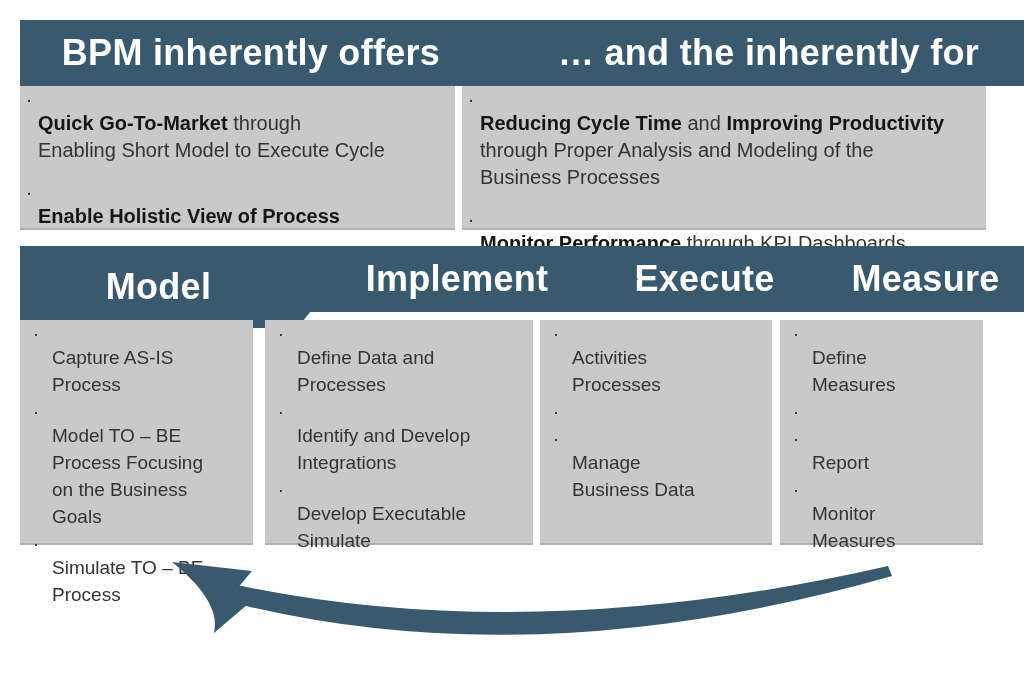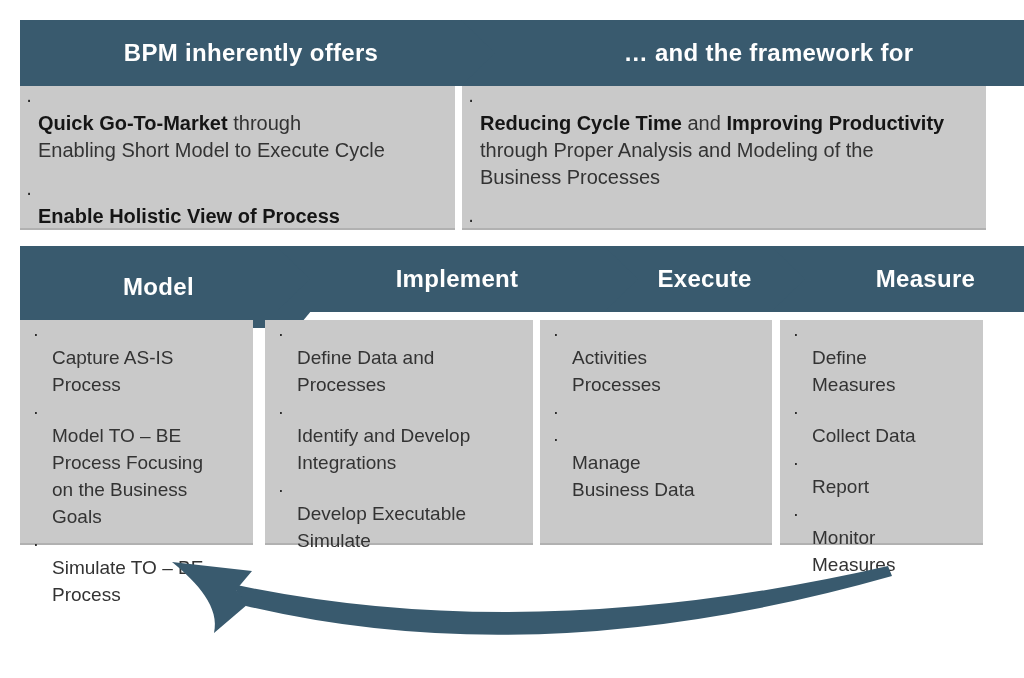--- a/index.html
+++ b/index.html
@@ -10,21 +10,21 @@
     font-family:"Liberation Sans","DejaVu Sans",sans-serif;
     overflow:hidden;
   }
   
   .banner{
     position:absolute;
     background:var(--slate,#395A6E);
     color:#fff;
     display:flex;align-items:center;justify-content:center;
     font-weight:bold;
-    font-size:24px;
+    font-size:36px;
     letter-spacing:.3px;
     white-space:nowrap;
   }
   .banner.point{
     clip-path:polygon(0 0, calc(100% - 34px) 0, 100% 50%, calc(100% - 34px) 100%, 0 100%);
     padding-right:34px;
   }
   .banner.notch-point{
     clip-path:polygon(0 0, calc(100% - 34px) 0, 100% 50%, calc(100% - 34px) 100%, 0 100%, 34px 50%);
     padding-left:34px;padding-right:34px;
@@ -54,21 +54,21 @@
 </style>
 </head>
 <body>
 
 <div class="canvas">
 
   <div class="banner point" style="left:20px;top:20px;width:462px;height:66px">
     <span>BPM inherently offers</span>
   </div>
   <div class="banner notch-point" style="left:461px;top:20px;width:547px;height:66px">
-    <span>… and the framework for</span>
+    <span>… and the inherently for</span>
   </div>
 
   <div class="gbox" style="left:20px;top:86px;width:435px;height:144px">
     <ul class="blist list-top">
         <li>
           <span class="dot">·</span>
           <span class="txt"><span class="seg-b">Quick Go-To-Market</span><span> through
 Enabling Short Model to Execute Cycle</span></span>
         </li>
         <li>
@@ -80,20 +80,21 @@
   <div class="gbox" style="left:462px;top:86px;width:524px;height:144px">
     <ul class="blist list-top">
         <li>
           <span class="dot">·</span>
           <span class="txt"><span class="seg-b">Reducing Cycle Time</span><span> and </span><span class="seg-b">Improving Productivity</span><span>
 through Proper Analysis and Modeling of the
 Business Processes</span></span>
         </li>
         <li>
           <span class="dot">·</span>
+          <span class="txt"><span class="seg-b">Monitor Performance</span><span> through KPI Dashboards</span></span>
         </li>
       </ul>
   </div>
 
   <div class="banner point" style="left:20px;top:246px;width:277px;height:82px">
     <span>Model</span>
   </div>
   <div class="banner notch-point" style="left:549px;top:246px;width:243px;height:66px">
     <span>Execute</span>
   </div>
@@ -163,21 +164,20 @@
   </div>
   <div class="gbox" style="left:780px;top:320px;width:203px;height:225px">
     <ul class="blist list-phase">
         <li>
           <span class="dot">·</span>
           <span class="txt">Define
 Measures</span>
         </li>
         <li>
           <span class="dot">·</span>
-          <span class="txt">Collect Data</span>
         </li>
         <li>
           <span class="dot">·</span>
           <span class="txt">Report</span>
         </li>
         <li>
           <span class="dot">·</span>
           <span class="txt">Monitor
 Measures</span>
         </li>

